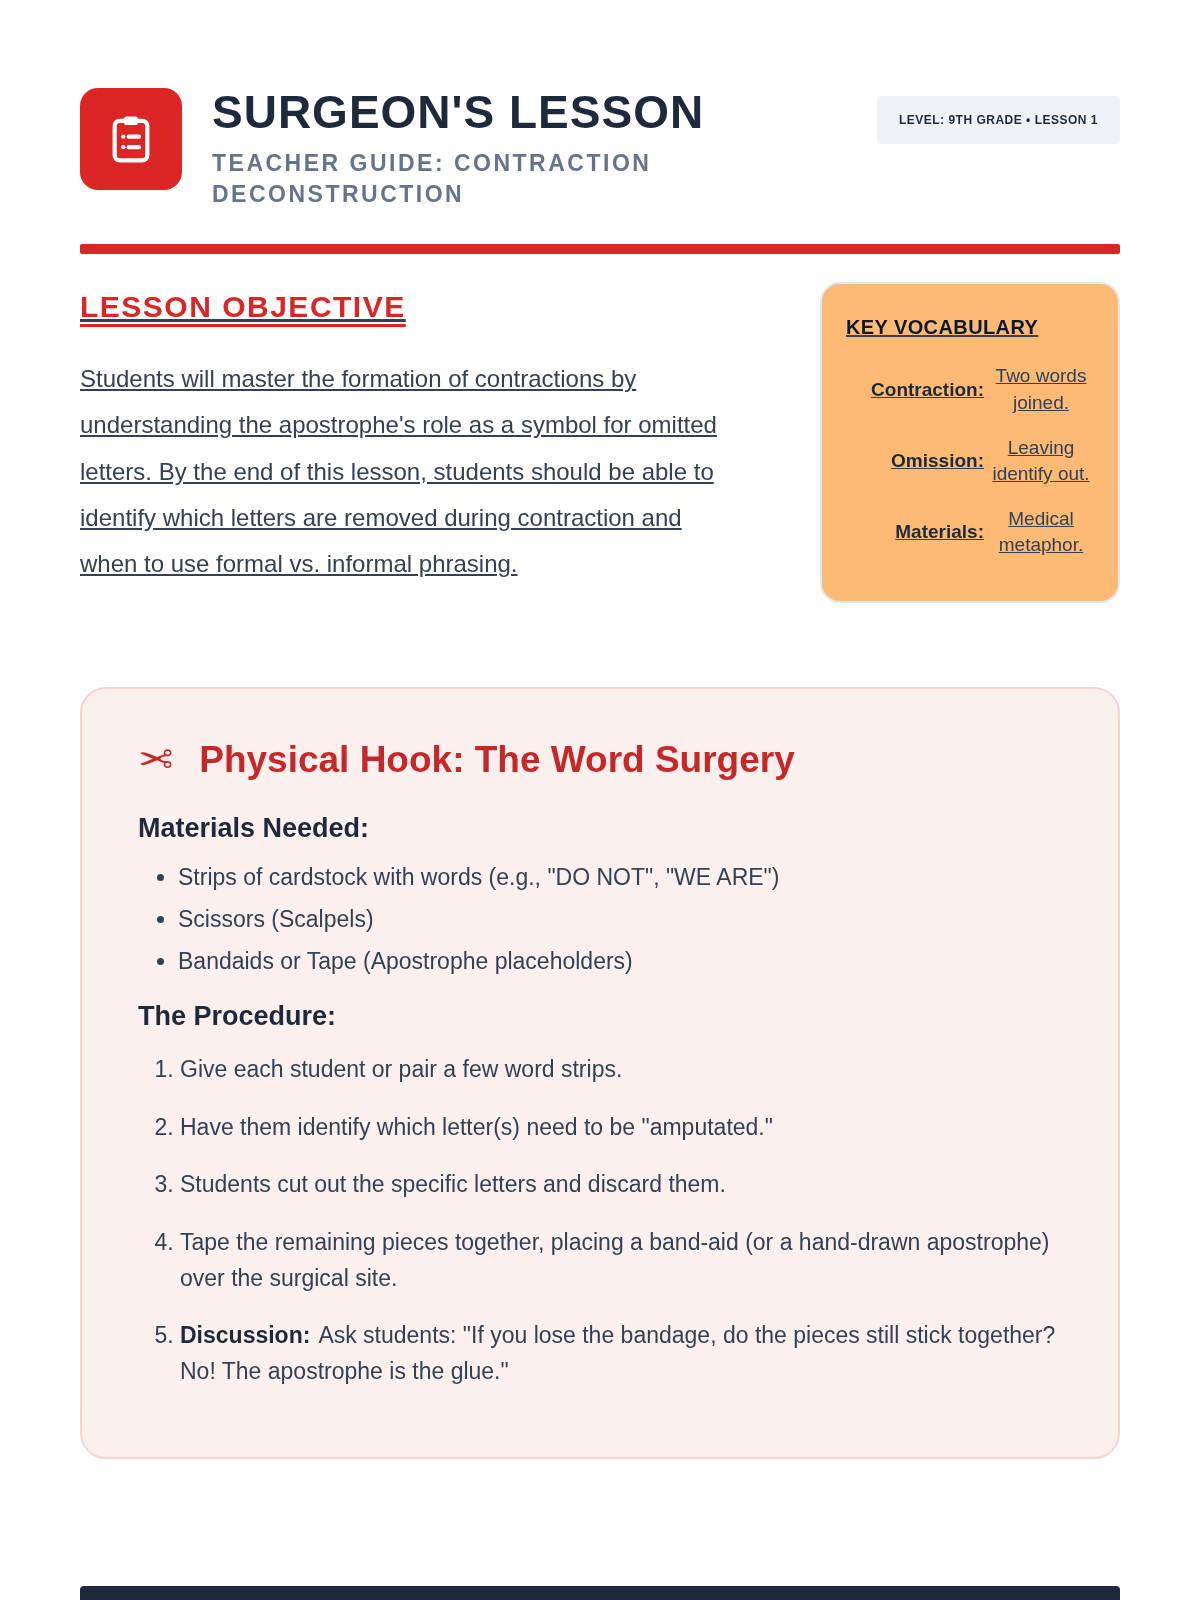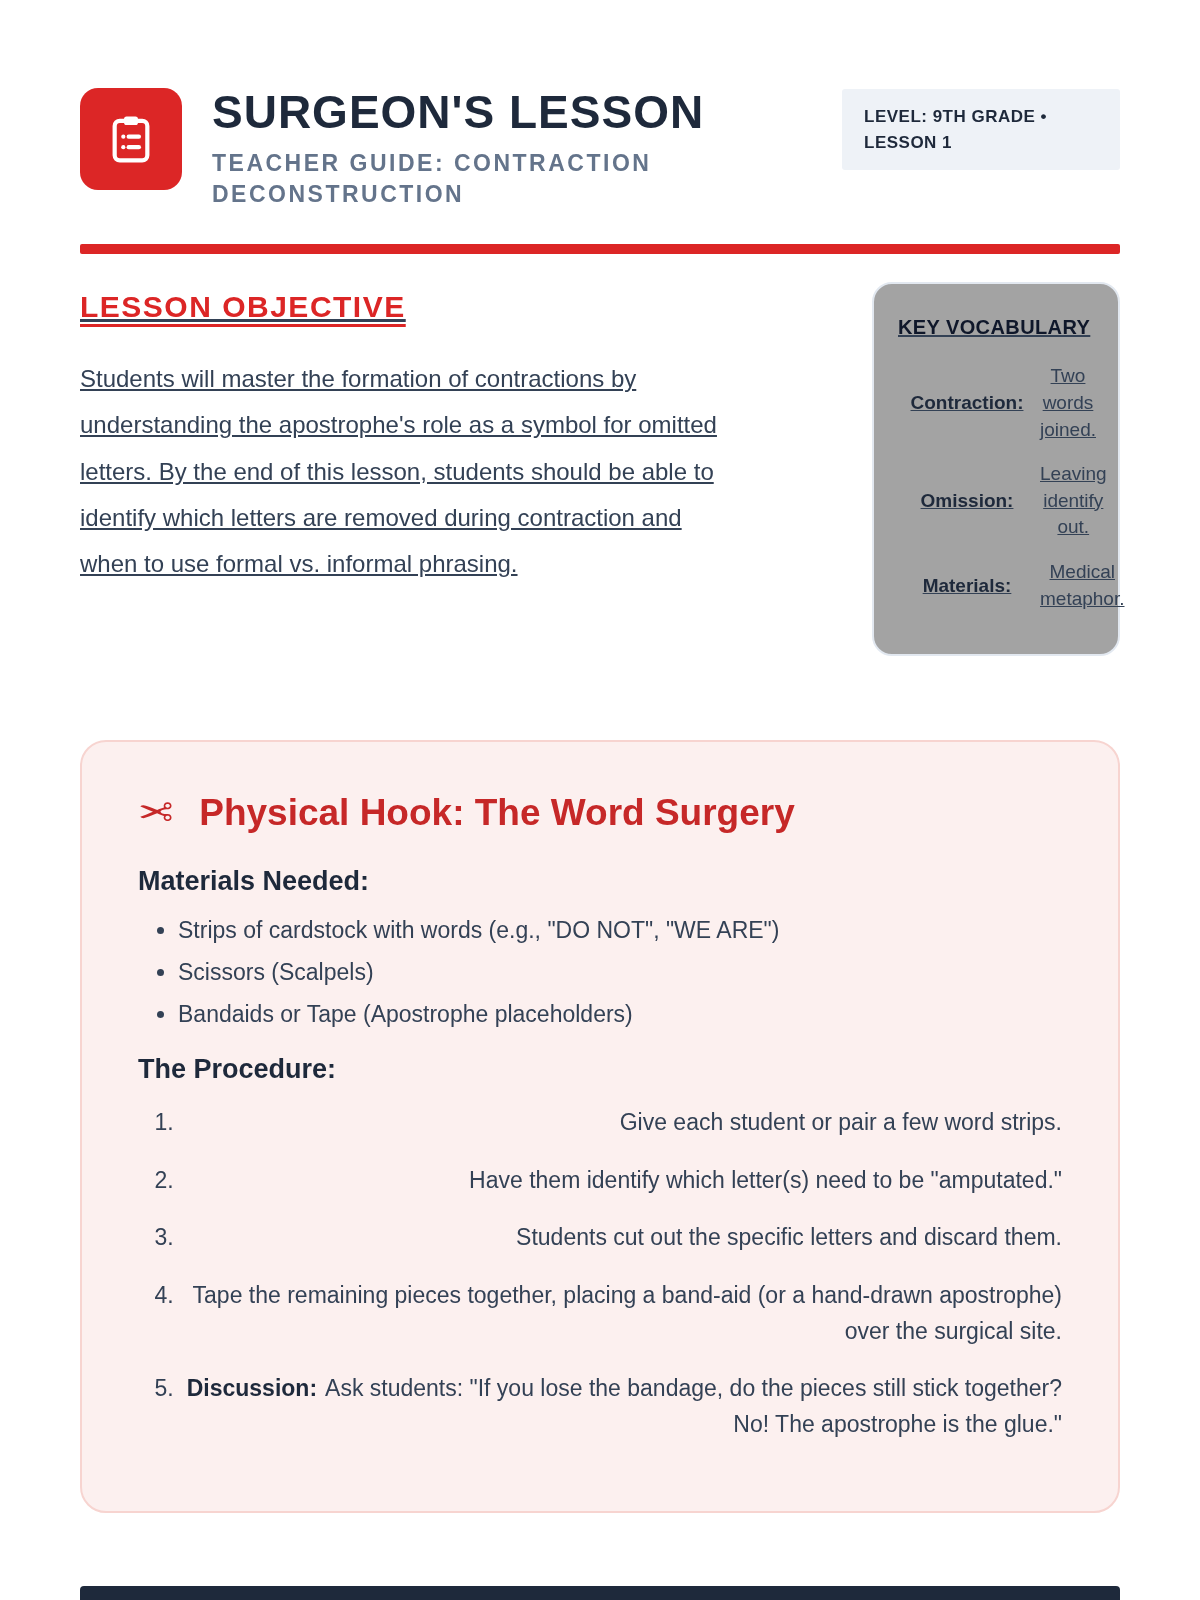--- a/index.html
+++ b/index.html
@@ -26,68 +26,68 @@
   .titles h1 {
     margin: 0; font-size: 46px; font-weight: 800; color: #1e293b;
     letter-spacing: 1px; line-height: 1.05;
   }
   .subtitle {
     margin-top: 12px; font-size: 23px; font-weight: 700; color: #64748b;
     letter-spacing: 2.5px; max-width: 470px; line-height: 1.35;
   }
   .badge {
     background: #eef2f7; border-radius: 3px; padding: 15px 22px;
-    font-size: 17px; font-weight: 800; color: #1e293b;
+    font-size: 12px; font-weight: 800; color: #1e293b;
     letter-spacing: 0.5px; line-height: 1.5;
-    max-width: 278px; margin-top: 1px; flex: none;
+    max-width: 278px; margin-top: 8px; flex: none;
   }
   .rule { height: 10px; background: #dc2626; margin-top: 34px; border-radius: 2px; }
 
   
   .main { display: flex; margin-top: 28px; gap: 40px; align-items: flex-start; text-decoration: underline; }
   .objective { flex: 1; }
   .objective h2 {
     color: #dc2626; font-size: 30px; font-weight: 800; letter-spacing: 1.5px;
     text-decoration: underline; text-decoration-thickness: 3px; text-underline-offset: 7px;
     margin: 8px 0 32px;
   }
   .objective p { font-size: 24px; line-height: 1.92; margin: 0; color: #334155; max-width: 645px; }
 
   .vocab {
-    width: 248px; flex: none;
-    background: #a3a3a3; border: 2px solid #e2e8f0; border-radius: 20px;
+    width: 300px; flex: none;
+    background: #fdba74; border: 2px solid #e2e8f0; border-radius: 20px;
     padding: 32px 24px 24px;
   }
   .vocab h3 {
     margin: 0 0 24px; font-size: 20px; font-weight: 800; color: #0f172a;
     letter-spacing: 0.4px;
   }
   .vocab-row { display: flex; align-items: center; gap: 4px; margin-bottom: 18px; }
-  .vocab-row .term { width: 138px; flex: none; text-align: center; font-weight: 700; font-size: 19px; color: #1e293b; }
+  .vocab-row .term { width: 138px; flex: none; text-align: right; font-weight: 700; font-size: 19px; color: #1e293b; }
   .vocab-row .def { flex: 1; text-align: center; font-size: 19px; line-height: 1.4; color: #334155; }
 
   
   .hook {
     margin-top: 84px;
     background: #fcf0ef; border: 2px solid #f7d4d0; border-radius: 26px;
     padding: 50px 56px 46px;
   }
   .hook-title {
     display: flex; align-items: center; gap: 26px;
     margin: 0 0 32px; font-size: 37px; font-weight: 800; color: #c62828;
   }
   .scissors {
     font-size: 42px; color: #c62828; line-height: 1;
     transform: scaleX(-1); display: inline-block;
     font-family: "DejaVu Sans", sans-serif;
   }
   .hook .label { font-size: 27px; font-weight: 700; color: #1e293b; margin: 26px 0 20px; }
   ul.materials { margin: 0 0 8px; padding-left: 40px; font-size: 23px; color: #334155; }
   ul.materials li { margin-bottom: 15px; }
-  ol.steps { margin: 6px 0 0; padding-left: 42px; font-size: 23px; color: #334155; text-align: right; }
+  ol.steps { margin: 6px 0 0; padding-left: 42px; font-size: 23px; color: #334155; }
   ol.steps li { margin-bottom: 22px; line-height: 1.55; }
   ol.steps li strong { margin-right: 8px; color: #1e293b; }
 
   
   .footer-bar {
     position: absolute; left: 80px; right: 80px; bottom: 0;
     height: 14px; background: #1e293b; border-radius: 4px 4px 0 0;
   }
 </style>
 </head>

